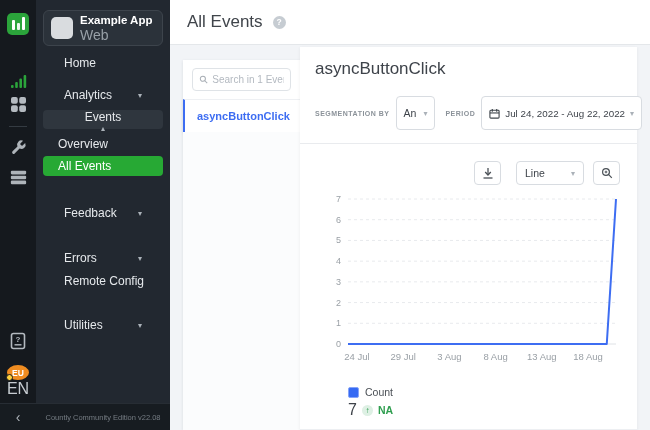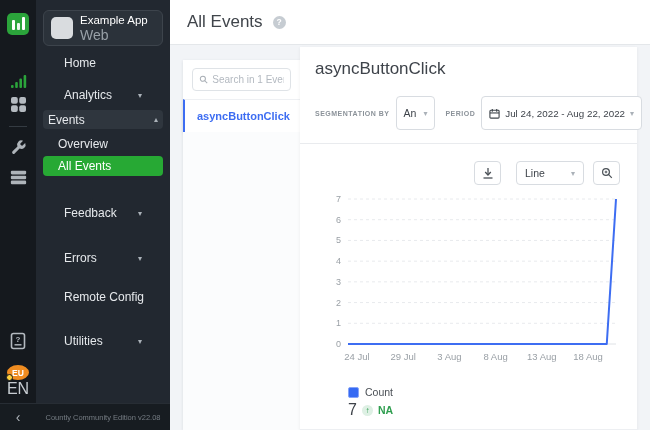--- a/index.html
+++ b/index.html
@@ -17,34 +17,34 @@
             font-size:8.5px; font-weight:bold; display:flex; align-items:center; justify-content:center;
             margin-top:15px; position:relative; }
   .avatar .dot { position:absolute; left:-1px; bottom:-1px; width:7px; height:7px; border-radius:50%;
                  background:#ffd23f; border:1px solid #15191e; }
 
   
   .sidebar { position:absolute; left:36px; top:0; width:134px; height:430px; background:#222830; padding-top:10px; }
   .app-selector { margin:0 7px; height:36px; background:#2b323a; border:1px solid #3d444c; border-radius:6px;
                   display:flex; align-items:center; padding:0 7px; gap:7px; cursor:pointer; }
   .app-icon { width:22px; height:22px; border-radius:5px; background:#d9dcdf; flex:none; }
-  .app-name { font-size:11.5px; color:#fff; line-height:13px; }
+  .app-name { font-size:11.5px; color:#fff; line-height:13px;font-weight:bold; }
   .app-type { font-size:14px; color:#98a0a7; }
   .nav { margin-top:9px; font-size:12px; color:#e6e9ec; }
   .nav-item { height:16px; display:flex; justify-content:space-between; align-items:center;
               padding:0 28px; cursor:pointer; white-space:nowrap; }
   .caret { font-size:8px; color:#aab1b8; }
   .ni-analytics { margin-top:16px; }
-  .ni-events { margin:7px 7px 0 7px; height:19px; padding:0 5px; background:#2f363e; border-radius:4px; }
+  .ni-events { margin:7px 7px 0 7px; height:19px; padding:0 5px; background:#2f363e; border-radius:4px;flex-direction:column; }
   .ni-overview { margin-top:7px; padding-left:22px; }
   .ni-allevents { margin:4px 7px 0 7px; height:20px; padding-left:15px; background:#27a934;
                   border-radius:4px; color:#fff; display:flex; align-items:center; cursor:pointer; }
   .ni-feedback { margin-top:29px; }
   .ni-errors { margin-top:29px; }
-  .ni-remote { margin-top:23px; }
+  .ni-remote { margin-top:7px; }
   .ni-utilities { margin-top:28px; }
 
   .bottom-strip { position:absolute; left:0; bottom:0; width:170px; height:27px; background:#171c21;
                   border-top:1px solid #272d34; display:flex; align-items:center; }
   .collapse { width:36px; text-align:center; color:#aeb4ba; font-size:14px; cursor:pointer; }
   .version { flex:1; text-align:center; font-size:7.5px; color:#757c83; }
 
   
   .content { position:absolute; left:170px; top:0; width:480px; height:430px; }
   .topbar { height:45px; background:#fff; border-bottom:1px solid #e4e7ea;

